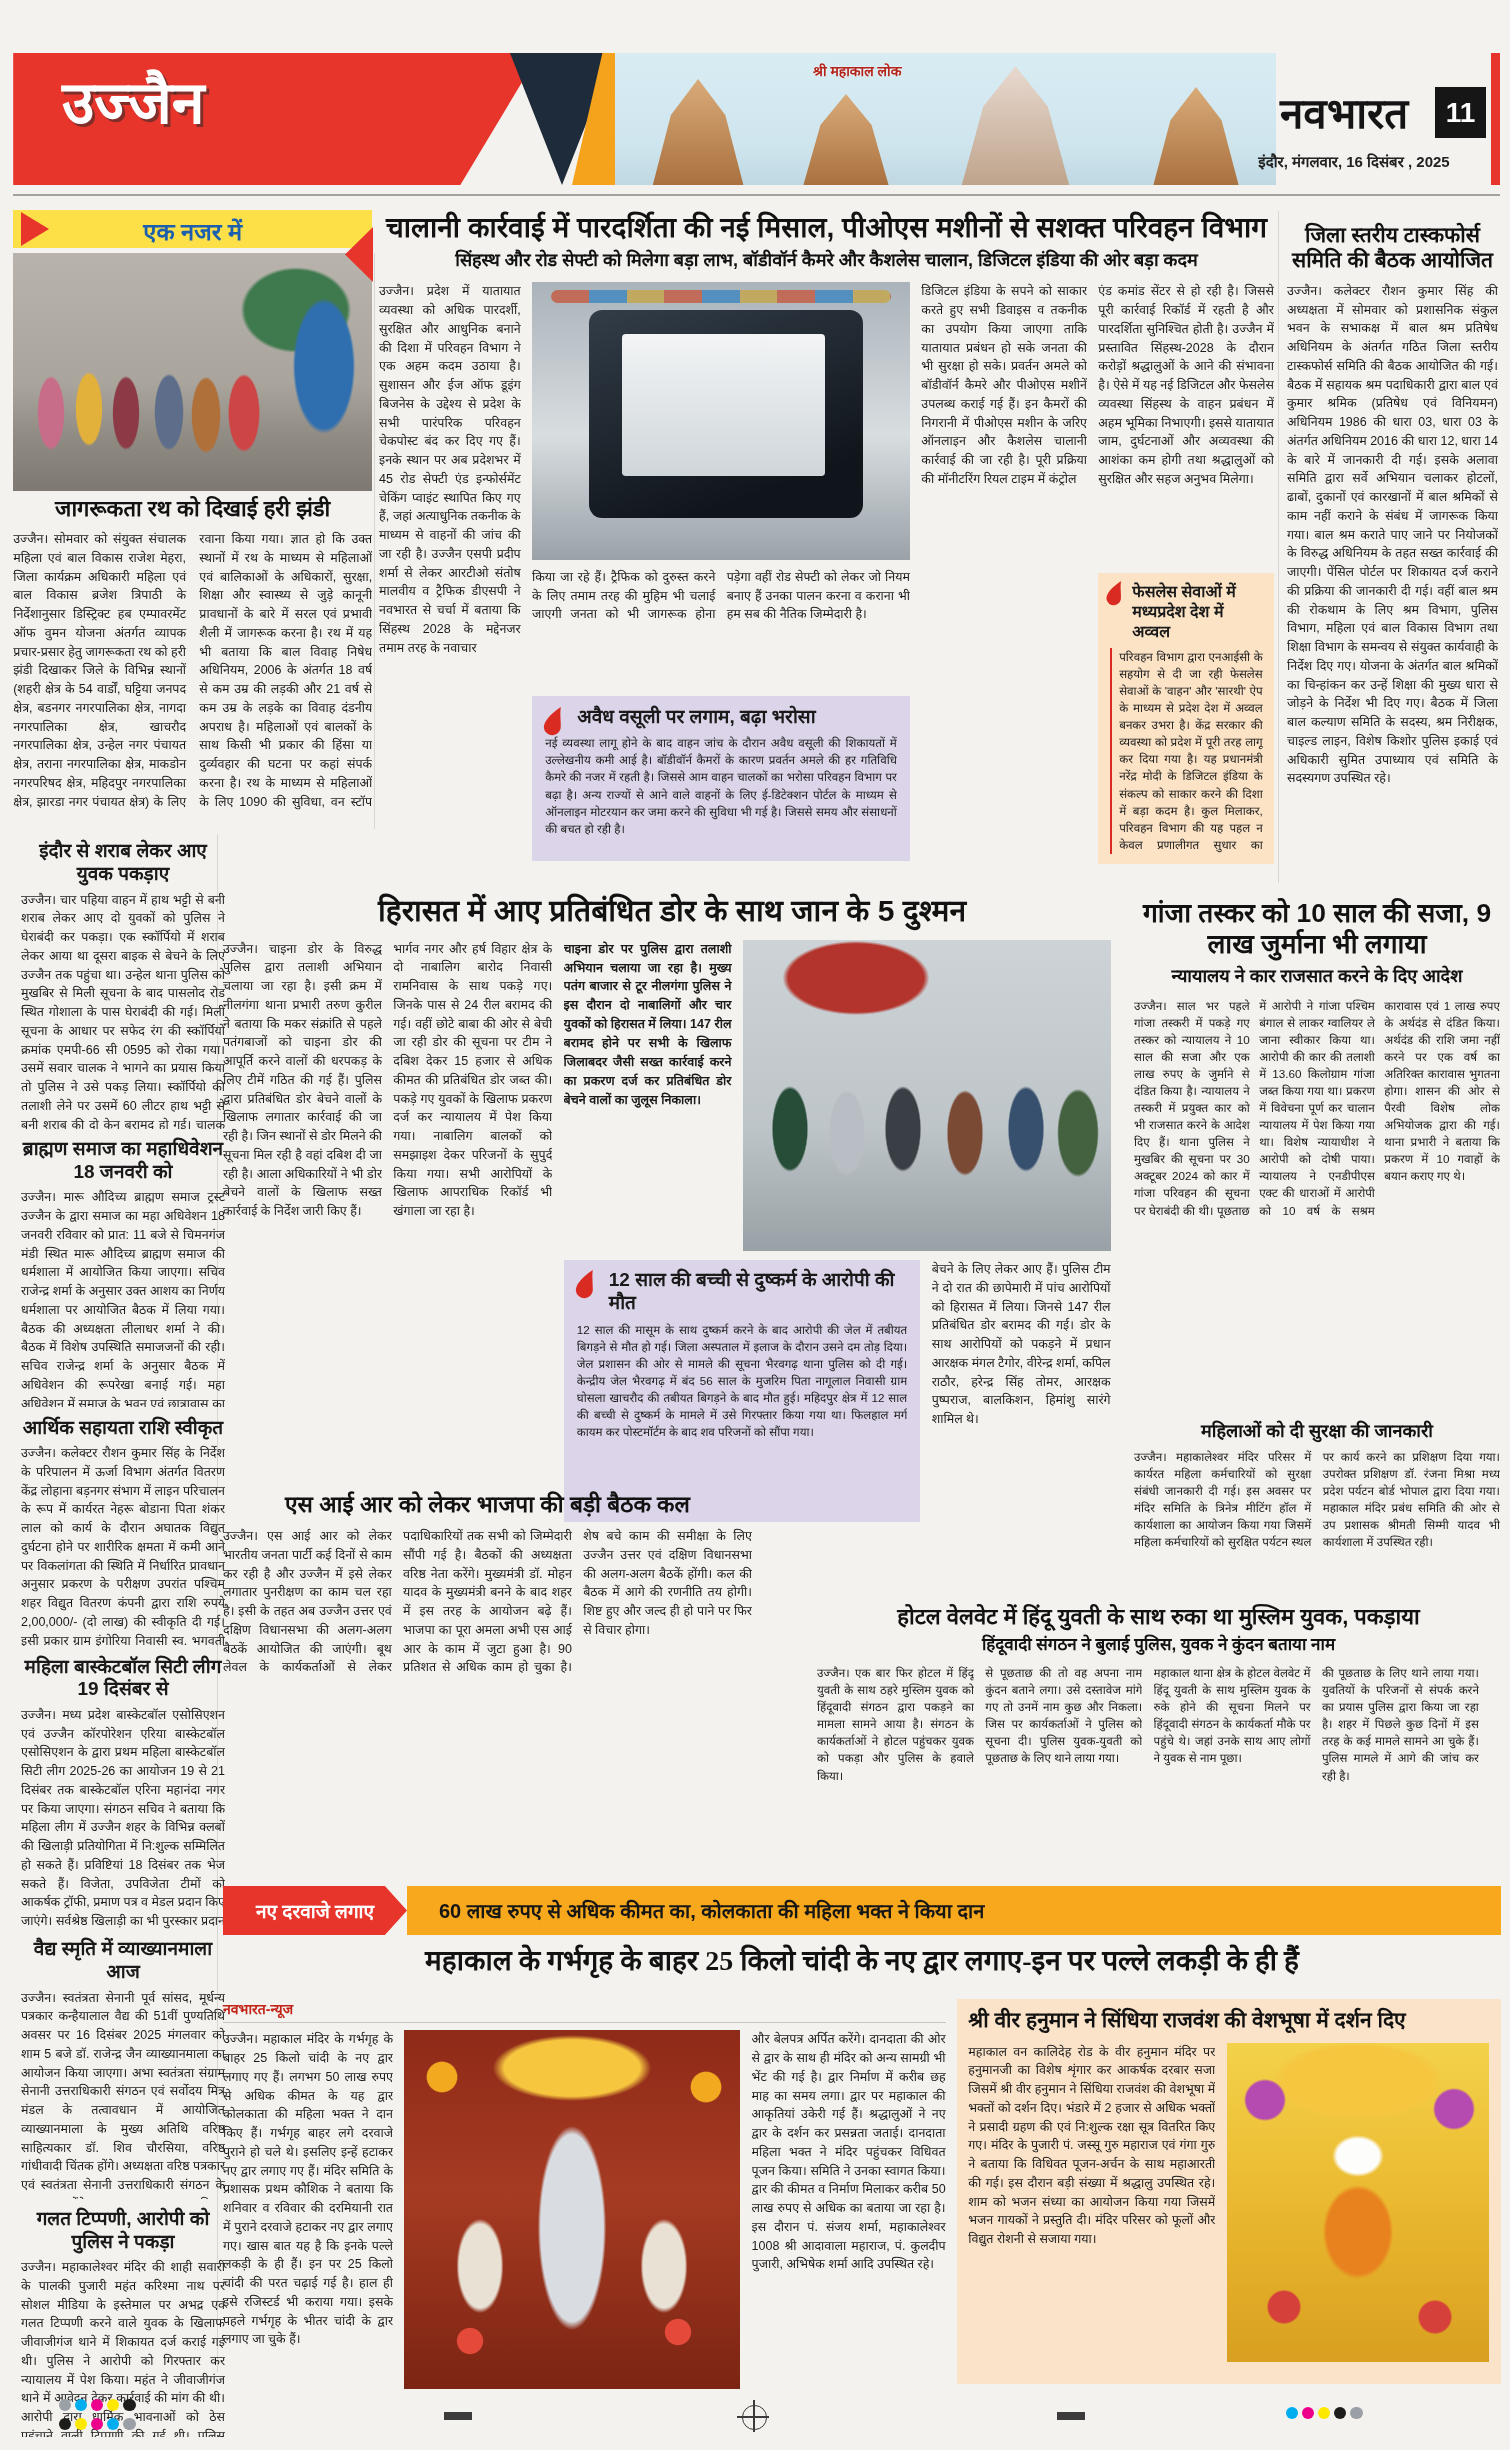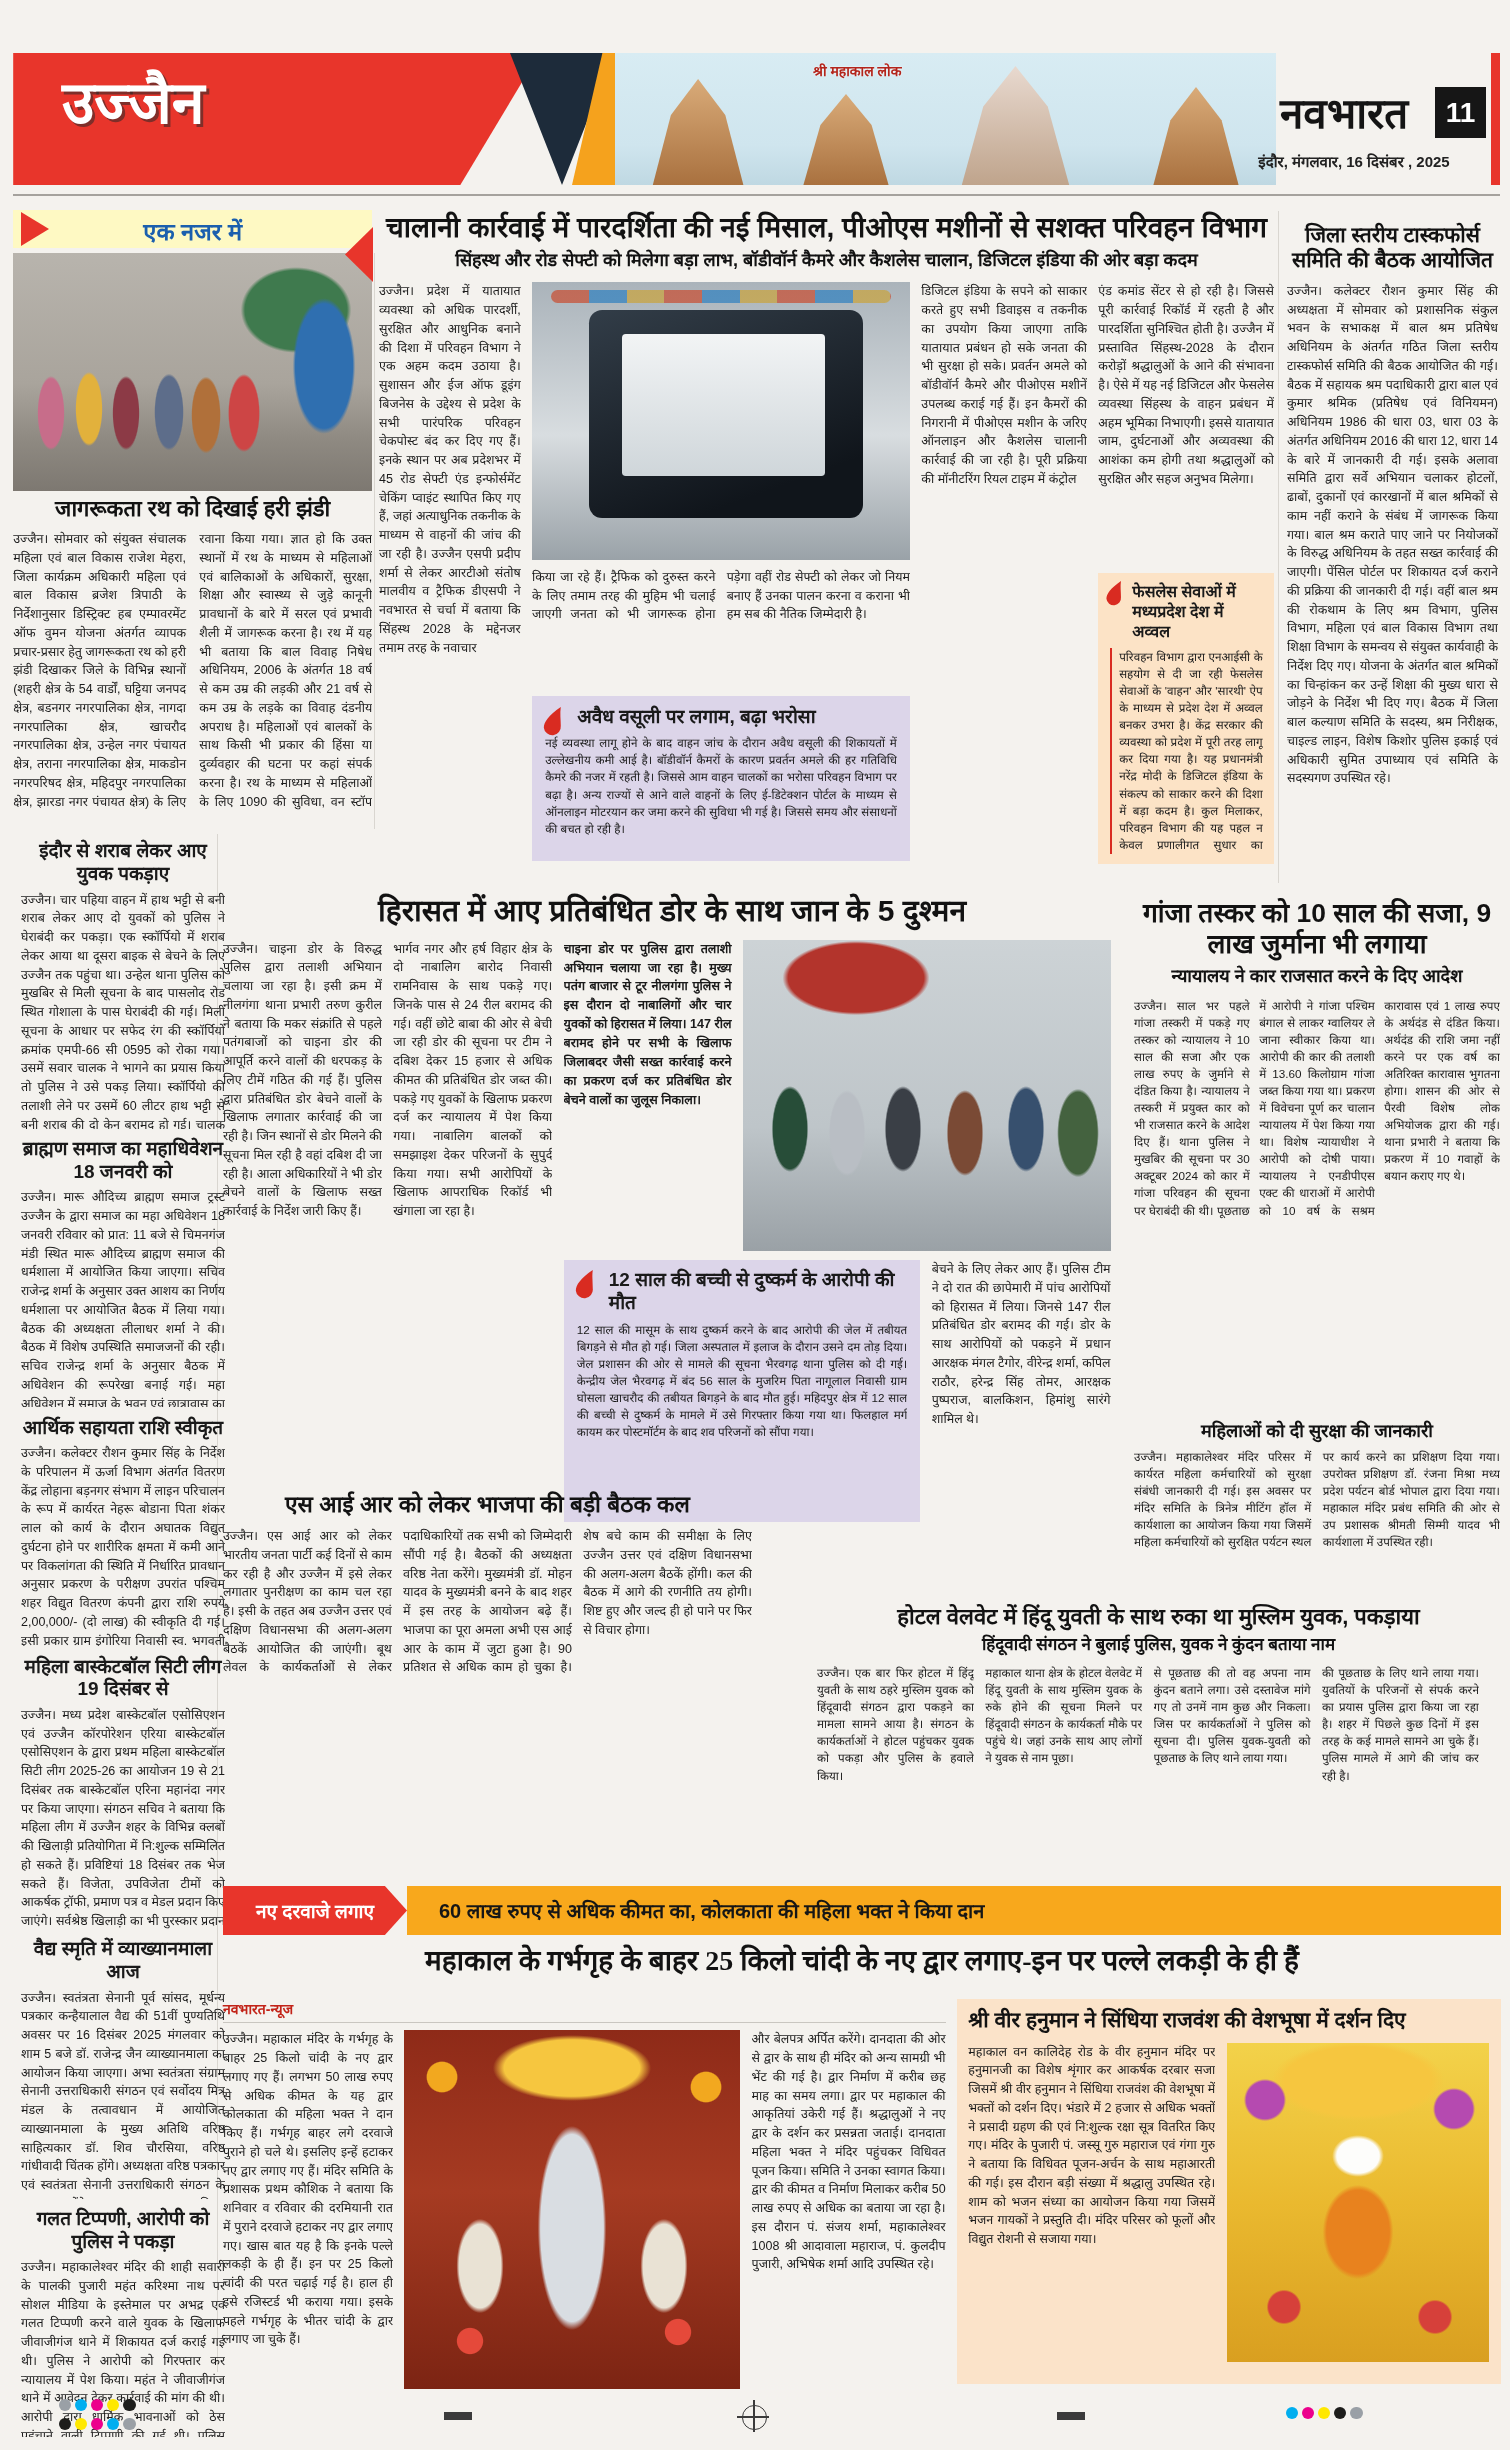--- a/index.html
+++ b/index.html
@@ -45,21 +45,21 @@
     <div class="abs" style="left:1435px;top:87px;width:51px;height:51px;background:#161616;color:#fff;font-size:28px;font-weight:bold;text-align:center;line-height:51px;">11</div>
     <div class="abs" style="left:1491px;top:53px;width:9.4px;height:132px;background:#e8352b;"></div>
     <div class="abs" style="left:1217px;top:151px;width:274px;text-align:center;font-size:15px;font-weight:bold;color:#222;">इंदौर, मंगलवार, 16 दिसंबर , 2025</div>
     <div class="abs" style="left:13.2px;top:194px;width:1487px;height:1.9px;background:#a5a29d;"></div>
   </div>
 
   <div class="abs vrule" style="left:374px;top:253px;height:576px;"></div>
   <div class="abs vrule" style="left:1278px;top:211px;height:672px;"></div>
   <div class="abs vrule" style="left:217px;top:834px;height:1538px;"></div>
 
-  <div class="abs" style="left:13.2px;top:210px;width:359px;height:38px;background:#fef9c3;">
+  <div class="abs" style="left:13.2px;top:210px;width:359px;height:38px;background:#fde047;">
     <span class="abs" style="left:7.6px;top:1.9px;width:0;height:0;border-left:28px solid #e8352b;border-top:17px solid transparent;border-bottom:17px solid transparent;"></span>
     <span class="abs" style="left:0;top:4.7px;width:100%;text-align:center;color:#1b5fae;font-weight:800;font-size:23.6px;">एक नजर में</span>
   </div>
 
   <div class="abs photo" style="left:13.2px;top:253px;width:359px;height:238px;background:
       radial-gradient(52px 113px at 311px 113px,#2f6fb0 0 55%,transparent 60%),
       radial-gradient(85px 66px at 283px 57px,#3f7a4e 0 60%,transparent 65%),
       radial-gradient(21px 57px at 38px 160px,#c76d8a 0 60%,transparent 65%),
       radial-gradient(21px 57px at 76px 156px,#e2b13c 0 60%,transparent 65%),
       radial-gradient(21px 57px at 113px 160px,#8c3a46 0 60%,transparent 65%),
@@ -183,22 +183,22 @@
   <div class="abs" style="left:223px;top:1491px;width:529px;">
     <div class="hl" style="font-size:22.7px;">एस आई आर को लेकर भाजपा की बड़ी बैठक कल</div>
     <div class="body-txt just" style="margin-top:9.4px;height:325px;column-count:3;column-gap:11.3px;">उज्जैन। एस आई आर को लेकर भारतीय जनता पार्टी कई दिनों से काम कर रही है और उज्जैन में इसे लेकर लगातार पुनरीक्षण का काम चल रहा है। इसी के तहत अब उज्जैन उत्तर एवं दक्षिण विधानसभा की अलग-अलग बैठकें आयोजित की जाएंगी। बूथ लेवल के कार्यकर्ताओं से लेकर पदाधिकारियों तक सभी को जिम्मेदारी सौंपी गई है। बैठकों की अध्यक्षता वरिष्ठ नेता करेंगे। मुख्यमंत्री डॉ. मोहन यादव के मुख्यमंत्री बनने के बाद शहर में इस तरह के आयोजन बढ़े हैं। भाजपा का पूरा अमला अभी एस आई आर के काम में जुटा हुआ है। 90 प्रतिशत से अधिक काम हो चुका है। शेष बचे काम की समीक्षा के लिए उज्जैन उत्तर एवं दक्षिण विधानसभा की अलग-अलग बैठकें होंगी। कल की बैठक में आगे की रणनीति तय होगी। शिष्ट हुए और जल्द ही हो पाने पर फिर से विचार होगा।</div>
   </div>
 
   <div class="abs" style="left:817px;top:1604px;width:683px;">
     <div class="hl" style="font-size:22px;">होटल वेलवेट में हिंदू युवती के साथ रुका था मुस्लिम युवक, पकड़ाया</div>
     <div class="hl" style="font-size:17px;margin-top:4.7px;">हिंदूवादी संगठन ने बुलाई पुलिस, युवक ने कुंदन बताया नाम</div>
     <div style="display:flex;gap:11.3px;margin-top:9.4px;">
       <div class="body-sm just" style="width:157px;height:198px;">उज्जैन। एक बार फिर होटल में हिंदू युवती के साथ ठहरे मुस्लिम युवक को हिंदूवादी संगठन द्वारा पकड़ने का मामला सामने आया है। संगठन के कार्यकर्ताओं ने होटल पहुंचकर युवक को पकड़ा और पुलिस के हवाले किया।</div>
+      <div class="body-sm just" style="width:157px;height:198px;">से पूछताछ की तो वह अपना नाम कुंदन बताने लगा। उसे दस्तावेज मांगे गए तो उनमें नाम कुछ और निकला। जिस पर कार्यकर्ताओं ने पुलिस को सूचना दी। पुलिस युवक-युवती को पूछताछ के लिए थाने लाया गया।</div>
       <div class="body-sm just" style="width:157px;height:198px;">महाकाल थाना क्षेत्र के होटल वेलवेट में हिंदू युवती के साथ मुस्लिम युवक के रुके होने की सूचना मिलने पर हिंदूवादी संगठन के कार्यकर्ता मौके पर पहुंचे थे। जहां उनके साथ आए लोगों ने युवक से नाम पूछा।</div>
-      <div class="body-sm just" style="width:157px;height:198px;">से पूछताछ की तो वह अपना नाम कुंदन बताने लगा। उसे दस्तावेज मांगे गए तो उनमें नाम कुछ और निकला। जिस पर कार्यकर्ताओं ने पुलिस को सूचना दी। पुलिस युवक-युवती को पूछताछ के लिए थाने लाया गया।</div>
       <div class="body-sm just" style="width:157px;height:198px;">की पूछताछ के लिए थाने लाया गया। युवतियों के परिजनों से संपर्क करने का प्रयास पुलिस द्वारा किया जा रहा है। शहर में पिछले कुछ दिनों में इस तरह के कई मामले सामने आ चुके हैं। पुलिस मामले में आगे की जांच कर रही है।</div>
     </div>
   </div>
 
   <div class="abs" style="left:223px;top:1886px;width:1278px;height:49px;display:flex;align-items:stretch;">
     <div style="width:184px;background:#e8352b;color:#fff;font-weight:bold;font-size:19px;display:flex;align-items:center;justify-content:center;clip-path:polygon(0 0,88% 0,100% 50%,88% 100%,0 100%);">नए दरवाजे लगाए</div>
     <div style="flex:1;background:#f8a81c;color:#161616;font-weight:bold;font-size:20px;display:flex;align-items:center;padding-left:32px;">60 लाख रुपए से अधिक कीमत का, कोलकाता की महिला भक्त ने किया दान</div>
   </div>
   <div class="abs hl" style="left:223px;top:1944px;width:1278px;font-size:28px;font-family:Liberation Serif, serif;">महाकाल के गर्भगृह के बाहर 25 किलो चांदी के नए द्वार लगाए-इन पर पल्ले लकड़ी के ही हैं</div>
 

